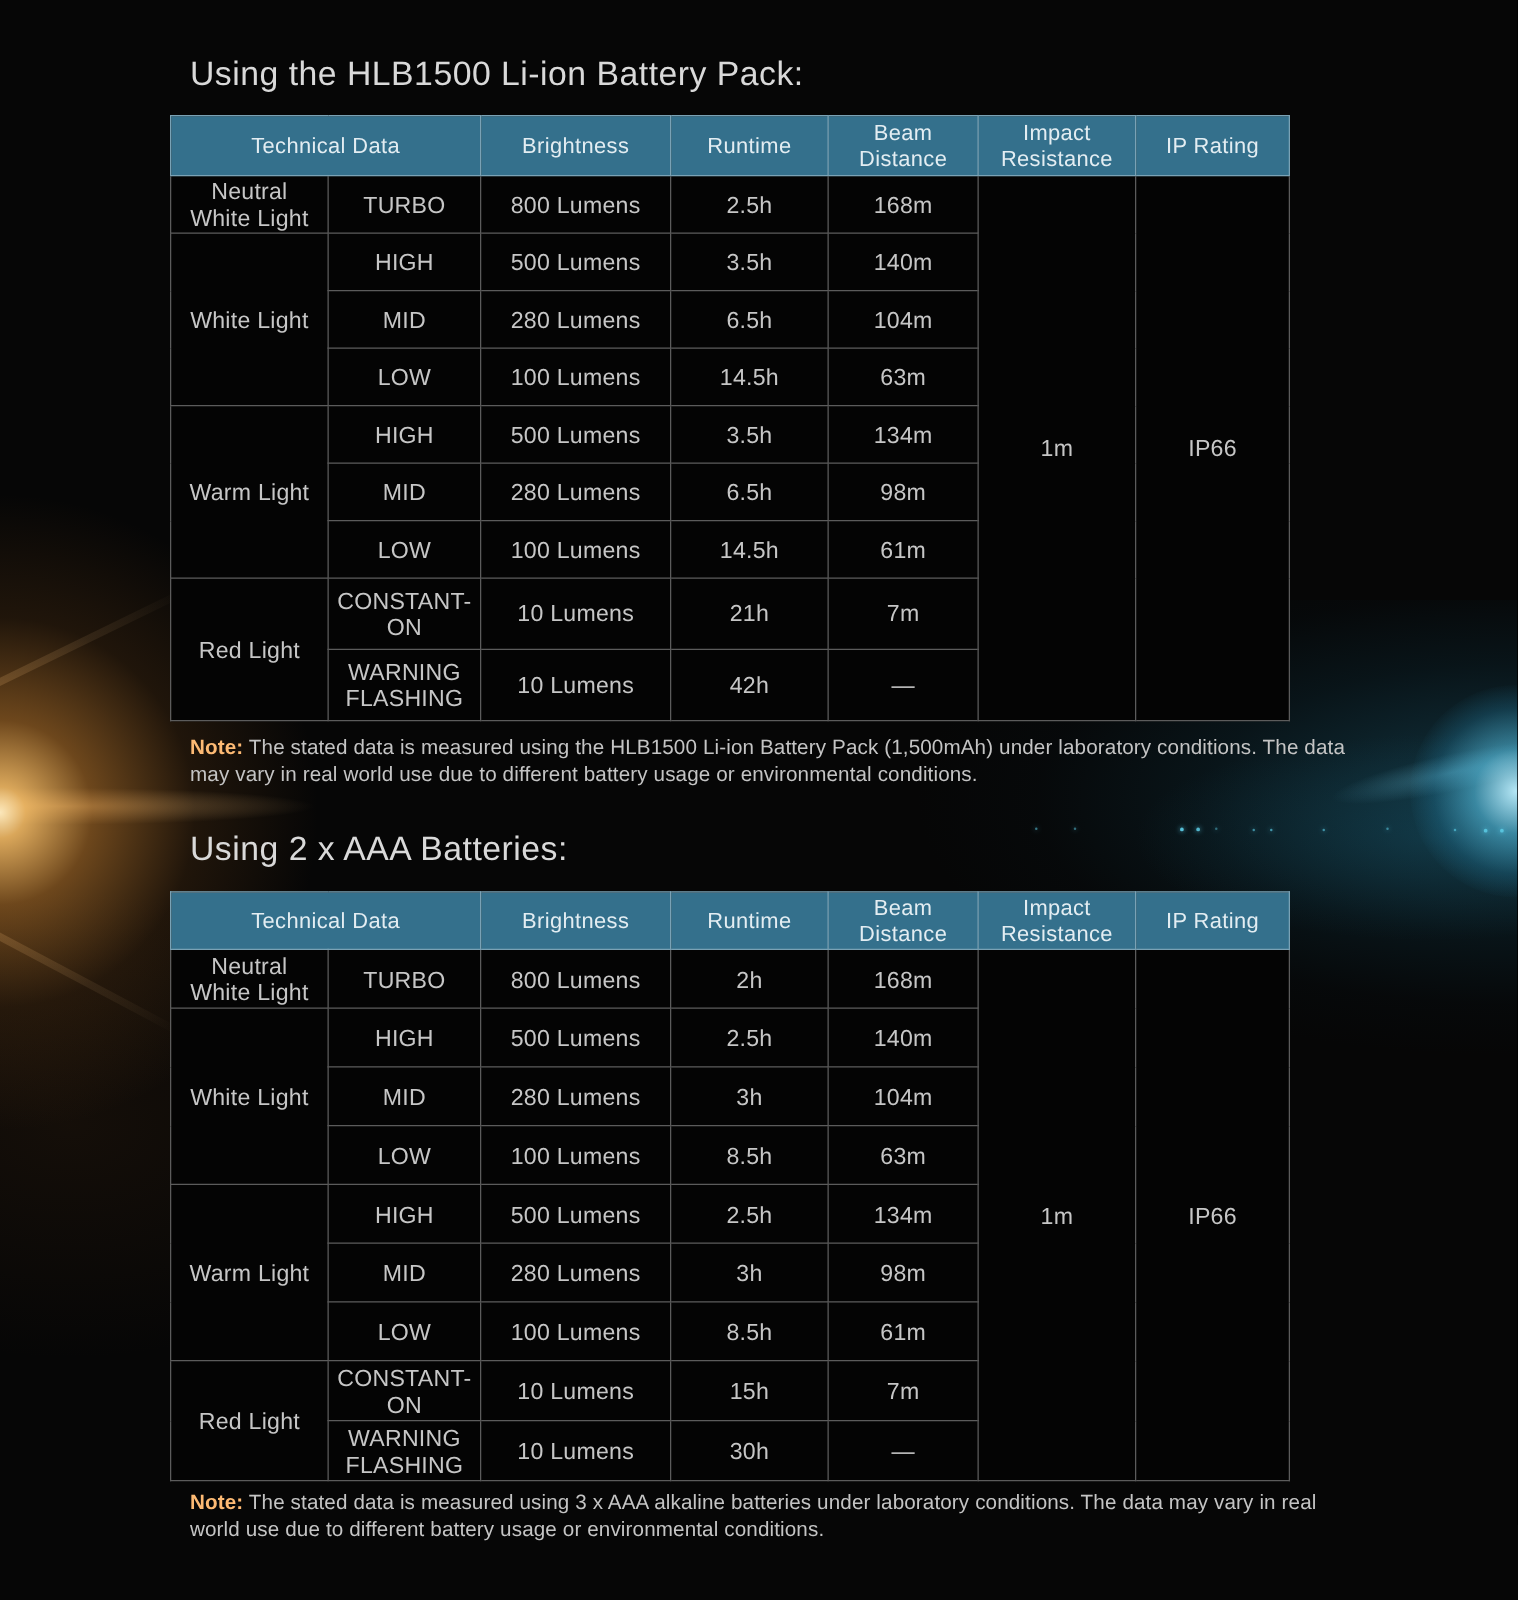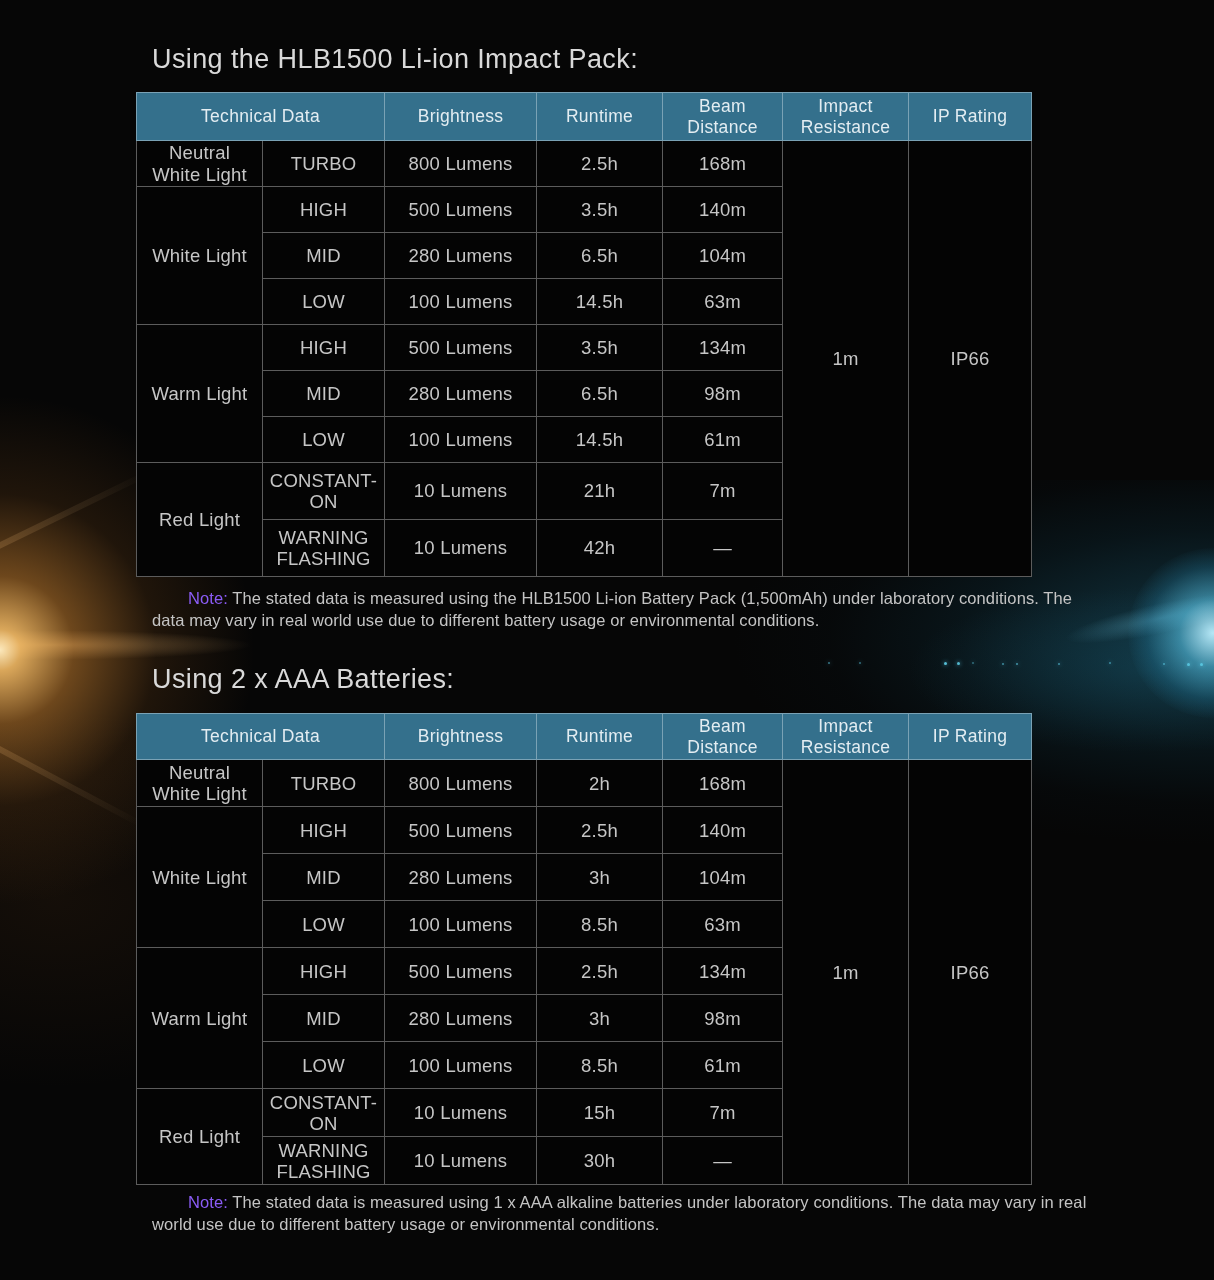--- a/index.html
+++ b/index.html
@@ -83,21 +83,21 @@
     font-size:18.5px; letter-spacing:0.2px;
     border:1px solid var(--table-border,#5C5C5C);
     white-space:pre-line; text-align:center; vertical-align:middle; padding:1px 2px;
     line-height:1.15;
   }
   .note {
     position:absolute; left:152px; width:938px; margin:0;
     font-size:16.5px; line-height:1.32; letter-spacing:0.1px;
     color:var(--note-text,#C4C4C4);
   }
-  .note b { color:#8b5cf6; font-weight:400;margin-left:36px; }
+  .note b { color:#fdba74; font-weight:700; }
   .note-1 { top:588px; }
   .note-2 { top:1192px; }
 </style>
 </head>
 <body>
 
 <div class="page">
 
   <div class="bg-layer teal-wash"></div>
   <div class="bg-layer teal-wash2"></div>
@@ -116,21 +116,21 @@
       <div class="particle" style="left: 972px; top: 662px; width: 2px; height: 2px; opacity: 0.45; background: rgb(95, 210, 236); box-shadow: rgb(95, 210, 236) 0px 0px 4px;"></div>
       <div class="particle" style="left: 1002px; top: 663px; width: 2px; height: 2px; opacity: 0.6; background: rgb(95, 210, 236); box-shadow: rgb(95, 210, 236) 0px 0px 4px;"></div>
       <div class="particle" style="left: 1016px; top: 663px; width: 2px; height: 2px; opacity: 0.65; background: rgb(95, 210, 236); box-shadow: rgb(95, 210, 236) 0px 0px 4px;"></div>
       <div class="particle" style="left: 1058px; top: 663px; width: 2px; height: 2px; opacity: 0.6; background: rgb(95, 210, 236); box-shadow: rgb(95, 210, 236) 0px 0px 4px;"></div>
       <div class="particle" style="left: 1109px; top: 662px; width: 2px; height: 2px; opacity: 0.55; background: rgb(95, 210, 236); box-shadow: rgb(95, 210, 236) 0px 0px 4px;"></div>
       <div class="particle" style="left: 1163px; top: 663px; width: 2px; height: 2px; opacity: 0.6; background: rgb(95, 210, 236); box-shadow: rgb(95, 210, 236) 0px 0px 4px;"></div>
       <div class="particle" style="left: 1187px; top: 663px; width: 3px; height: 3px; opacity: 0.8; background: rgb(95, 210, 236); box-shadow: rgb(95, 210, 236) 0px 0px 4px;"></div>
       <div class="particle" style="left: 1200px; top: 663px; width: 3px; height: 3px; opacity: 0.8; background: rgb(95, 210, 236); box-shadow: rgb(95, 210, 236) 0px 0px 4px;"></div>
     </div>
 
-  <h2 class="title title-1">Using the HLB1500 Li-ion Impact Pack:</h2>
+  <h2 class="title title-1">Using the HLB1500 Li-ion Battery Pack:</h2>
   <div class="table-slot slot-0">
       <table class="spec-table">
         <colgroup>
           <col style="width: 126px;">
           <col style="width: 122px;">
           <col style="width: 152px;">
           <col style="width: 126px;">
           <col style="width: 120px;">
           <col style="width: 126px;">
           <col style="width: 123px;">
@@ -300,15 +300,15 @@
           <tr style="height: 48px;">
             <td>WARNING
 FLASHING</td>
             <td>10 Lumens</td>
             <td>30h</td>
             <td>—</td>
           </tr>
         </tbody>
       </table>
     </div>
-  <p class="note note-2"><b>Note:</b> <span>The stated data is measured using 1 x AAA alkaline batteries under laboratory conditions. The data may vary in real world use due to different battery usage or environmental conditions.</span></p>
+  <p class="note note-2"><b>Note:</b> <span>The stated data is measured using 3 x AAA alkaline batteries under laboratory conditions. The data may vary in real world use due to different battery usage or environmental conditions.</span></p>
 
 </div>
 
 </body></html>

